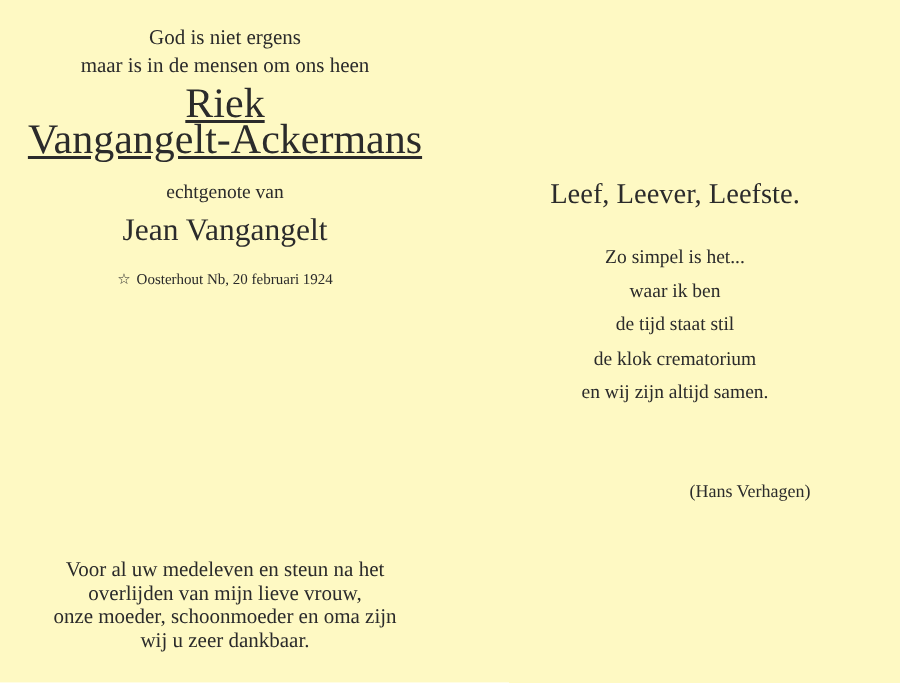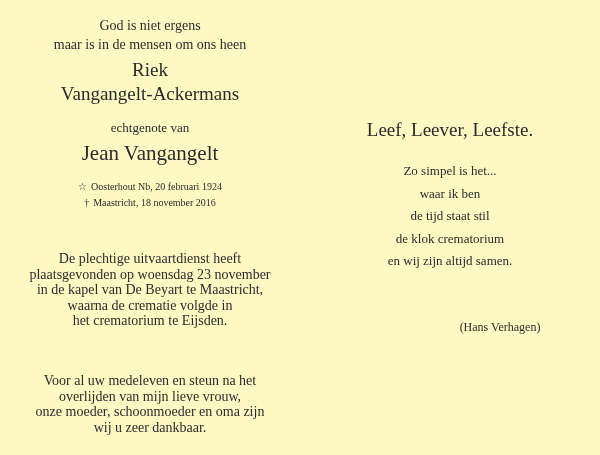--- a/index.html
+++ b/index.html
@@ -30,22 +30,23 @@
     position: absolute;
     top: 16px;
     width: 100%;
     font-size: 14px;
     line-height: 19px;
   }
   .deceased-name {
     position: absolute;
     top: 58px;
     width: 100%;
-    font-size: 19px;
+    font-size: 28px;
     line-height: 24px;
+    text-decoration: underline;
   }
   .relation {
     position: absolute;
     top: 120px;
     width: 100%;
     font-size: 13px;
   }
   .spouse {
     position: absolute;
     top: 141px;
@@ -111,30 +112,22 @@
       <div>Riek</div>
       <div>Vangangelt-Ackermans</div>
     </div>
 
     <div class="relation">echtgenote van</div>
 
     <div class="spouse">Jean Vangangelt</div>
 
     <div class="dates">
       <div><span class="sym">☆</span><span>Oosterhout Nb, 20 februari 1924</span></div>
-      <div><span class="sym">†</span><span>Maastricht, 18 november 2016</span></div>
     </div>
 
-    <div class="service">
-      <div>De plechtige uitvaartdienst heeft</div>
-      <div>plaatsgevonden op woensdag 23 november</div>
-      <div>in de kapel van De Beyart te Maastricht,</div>
-      <div>waarna de crematie volgde in</div>
-      <div>het crematorium te Eijsden.</div>
-    </div>
 
     <div class="thanks">
       <div>Voor al uw medeleven en steun na het</div>
       <div>overlijden van mijn lieve vrouw,</div>
       <div>onze moeder, schoonmoeder en oma zijn</div>
       <div>wij u zeer dankbaar.</div>
     </div>
 
   </div>
 

